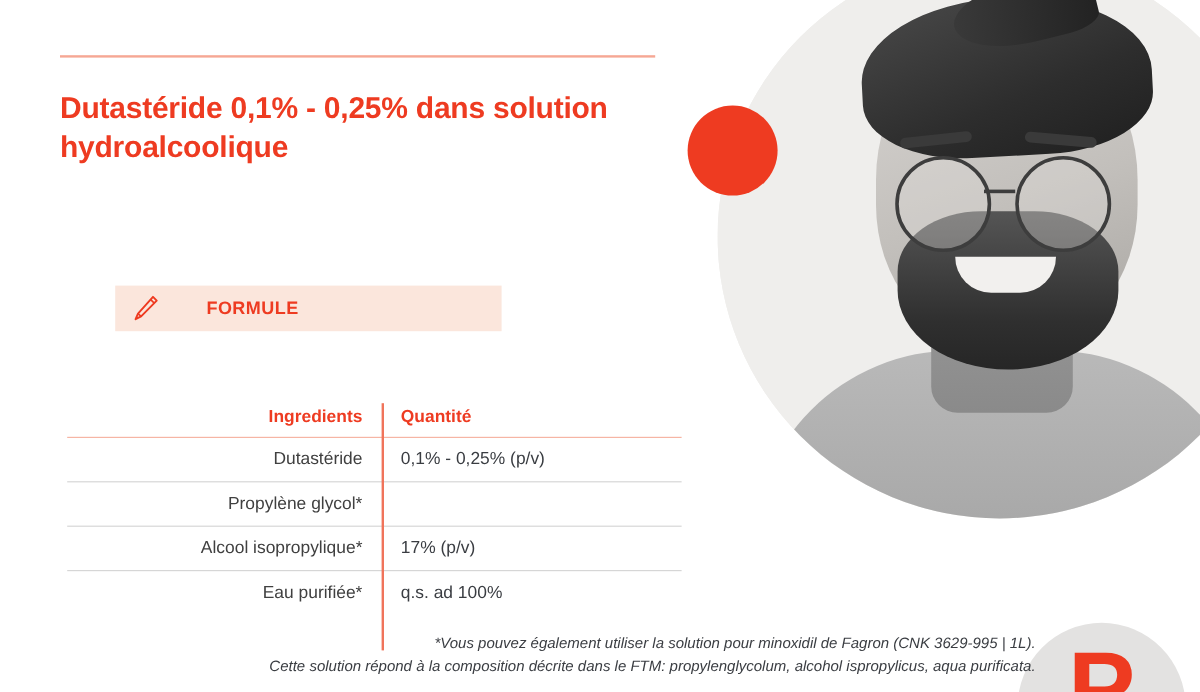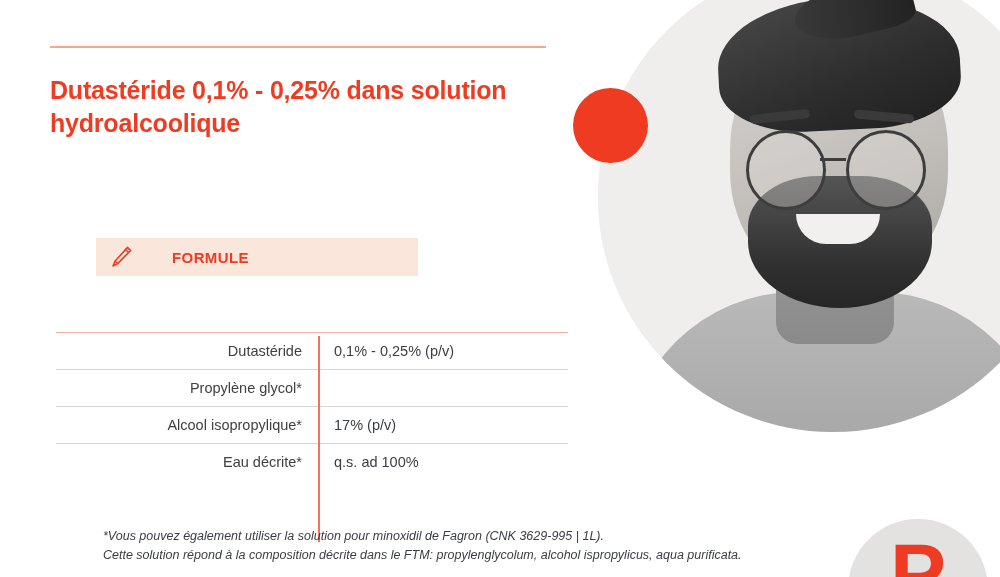--- a/index.html
+++ b/index.html
@@ -279,20 +279,21 @@
 
   .footnote {
     position: absolute;
     left: 103px;
     top: 527px;
     width: 760px;
     font-size: 12.5px;
     font-style: italic;
     color: #3a3d42;
     line-height: 1.55;
+    text-align: right;
   }
 </style>
 </head>
 <body>
 
 <div class="slide">
 
   <div class="visual">
     <div class="grey-circle"></div>
     <div class="photo-clip">
@@ -327,41 +328,45 @@
       <path d="M19.5 3.4 L22.6 6.5 L9.6 19.6 L5.0 22.0 L7.0 17.3 Z" fill="none" stroke="#ee3b21" stroke-width="1.6" stroke-linejoin="round"></path>
       <path d="M17.4 5.5 L20.5 8.6" fill="none" stroke="#ee3b21" stroke-width="1.4"></path>
       <path d="M7.0 17.3 L9.6 19.6" fill="none" stroke="#ee3b21" stroke-width="1.4"></path>
     </svg>
     <span class="formule-label">FORMULE</span>
   </div>
 
   <div class="table">
     <div class="divider"></div>
 
+    <div class="trow head">
+      <div class="tc-name">Ingredients</div>
+      <div class="tc-qty">Quantité</div>
+    </div>
     <div class="rule-head"></div>
 
     <div class="trow">
       <div class="tc-name">Dutastéride</div>
       <div class="tc-qty">0,1% - 0,25% (p/v)</div>
     </div>
     <div class="rule-row"></div>
 
     <div class="trow">
       <div class="tc-name">Propylène glycol*</div>
     </div>
     <div class="rule-row"></div>
 
     <div class="trow">
       <div class="tc-name">Alcool isopropylique*</div>
       <div class="tc-qty">17% (p/v)</div>
     </div>
     <div class="rule-row"></div>
 
     <div class="trow">
-      <div class="tc-name">Eau décrite*</div>
+      <div class="tc-name">Eau purifiée*</div>
       <div class="tc-qty">q.s. ad 100%</div>
     </div>
   </div>
 
   <div class="footnote">
     <div>*Vous pouvez également utiliser la solution pour minoxidil de Fagron (CNK 3629-995 | 1L).</div>
     <div>Cette solution répond à la composition décrite dans le FTM: propylenglycolum, alcohol ispropylicus, aqua purificata.</div>
   </div>
 
 </div>

